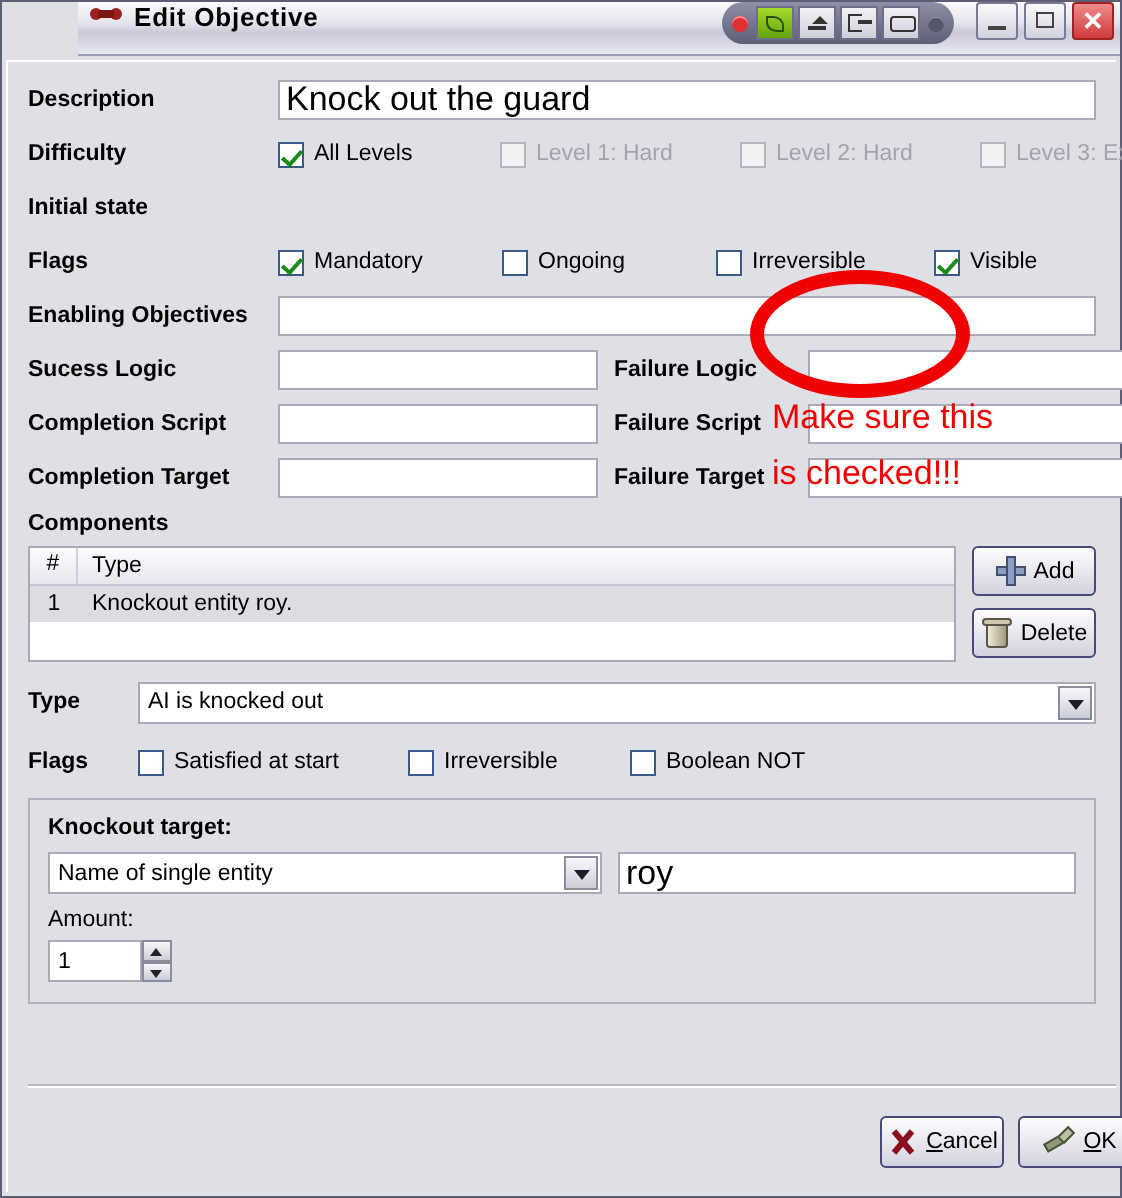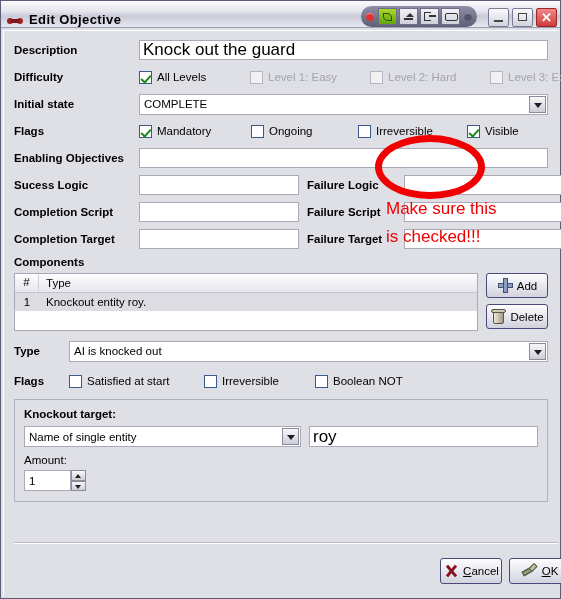--- a/index.html
+++ b/index.html
@@ -23,23 +23,24 @@
     display: flex;
     flex-direction: column;
   }
   
   .titlebar {
     height: 27px;
     box-sizing: border-box;
     background: linear-gradient(to bottom, #fbfbfd 0%, #e3e3ec 42%, #c9c9d8 58%, #e8e8f0 100%);
     border-bottom: 1px solid #9c9cb2;
     display: flex;
-    align-items: flex-end;
+    align-items: flex-start;
     padding: 0 3px 0 6px;
     flex: none;
+    margin-left: 38px;
   }
   .title-icon {
     width: 16px; height: 12px;
     margin-right: 6px;
     position: relative;
     flex: none;
   }
   .title-icon i {
     position: absolute;
     display: block;
@@ -411,39 +412,35 @@
 
     <div class="row">
       <div class="lbl">Difficulty</div>
       <div style="display:flex;flex:1">
         <label class="cb checked" style="width:94px">
           <span class="box"></span>
           <span class="lab">All Levels</span>
         </label>
         <label class="cb disabled" style="width:103px">
           <span class="box"></span>
-          <span class="lab">Level 1: Easy</span>
+          <span class="lab">Level 1: Hard</span>
         </label>
         <label class="cb disabled" style="width:103px">
           <span class="box"></span>
           <span class="lab">Level 2: Hard</span>
         </label>
         <label class="cb disabled">
           <span class="box"></span>
           <span class="lab">Level 3: Expert</span>
         </label>
       </div>
     </div>
 
     <div class="row">
       <div class="lbl">Initial state</div>
-      <div class="combo" style="flex:1">
-        <span class="val">COMPLETE</span>
-        <span class="arrow"></span>
-      </div>
     </div>
 
     <div class="row">
       <div class="lbl">Flags</div>
       <div style="display:flex;flex:1">
         <label class="cb checked" style="width:95px">
           <span class="box"></span>
           <span class="lab">Mandatory</span>
         </label>
         <label class="cb" style="width:90px">

